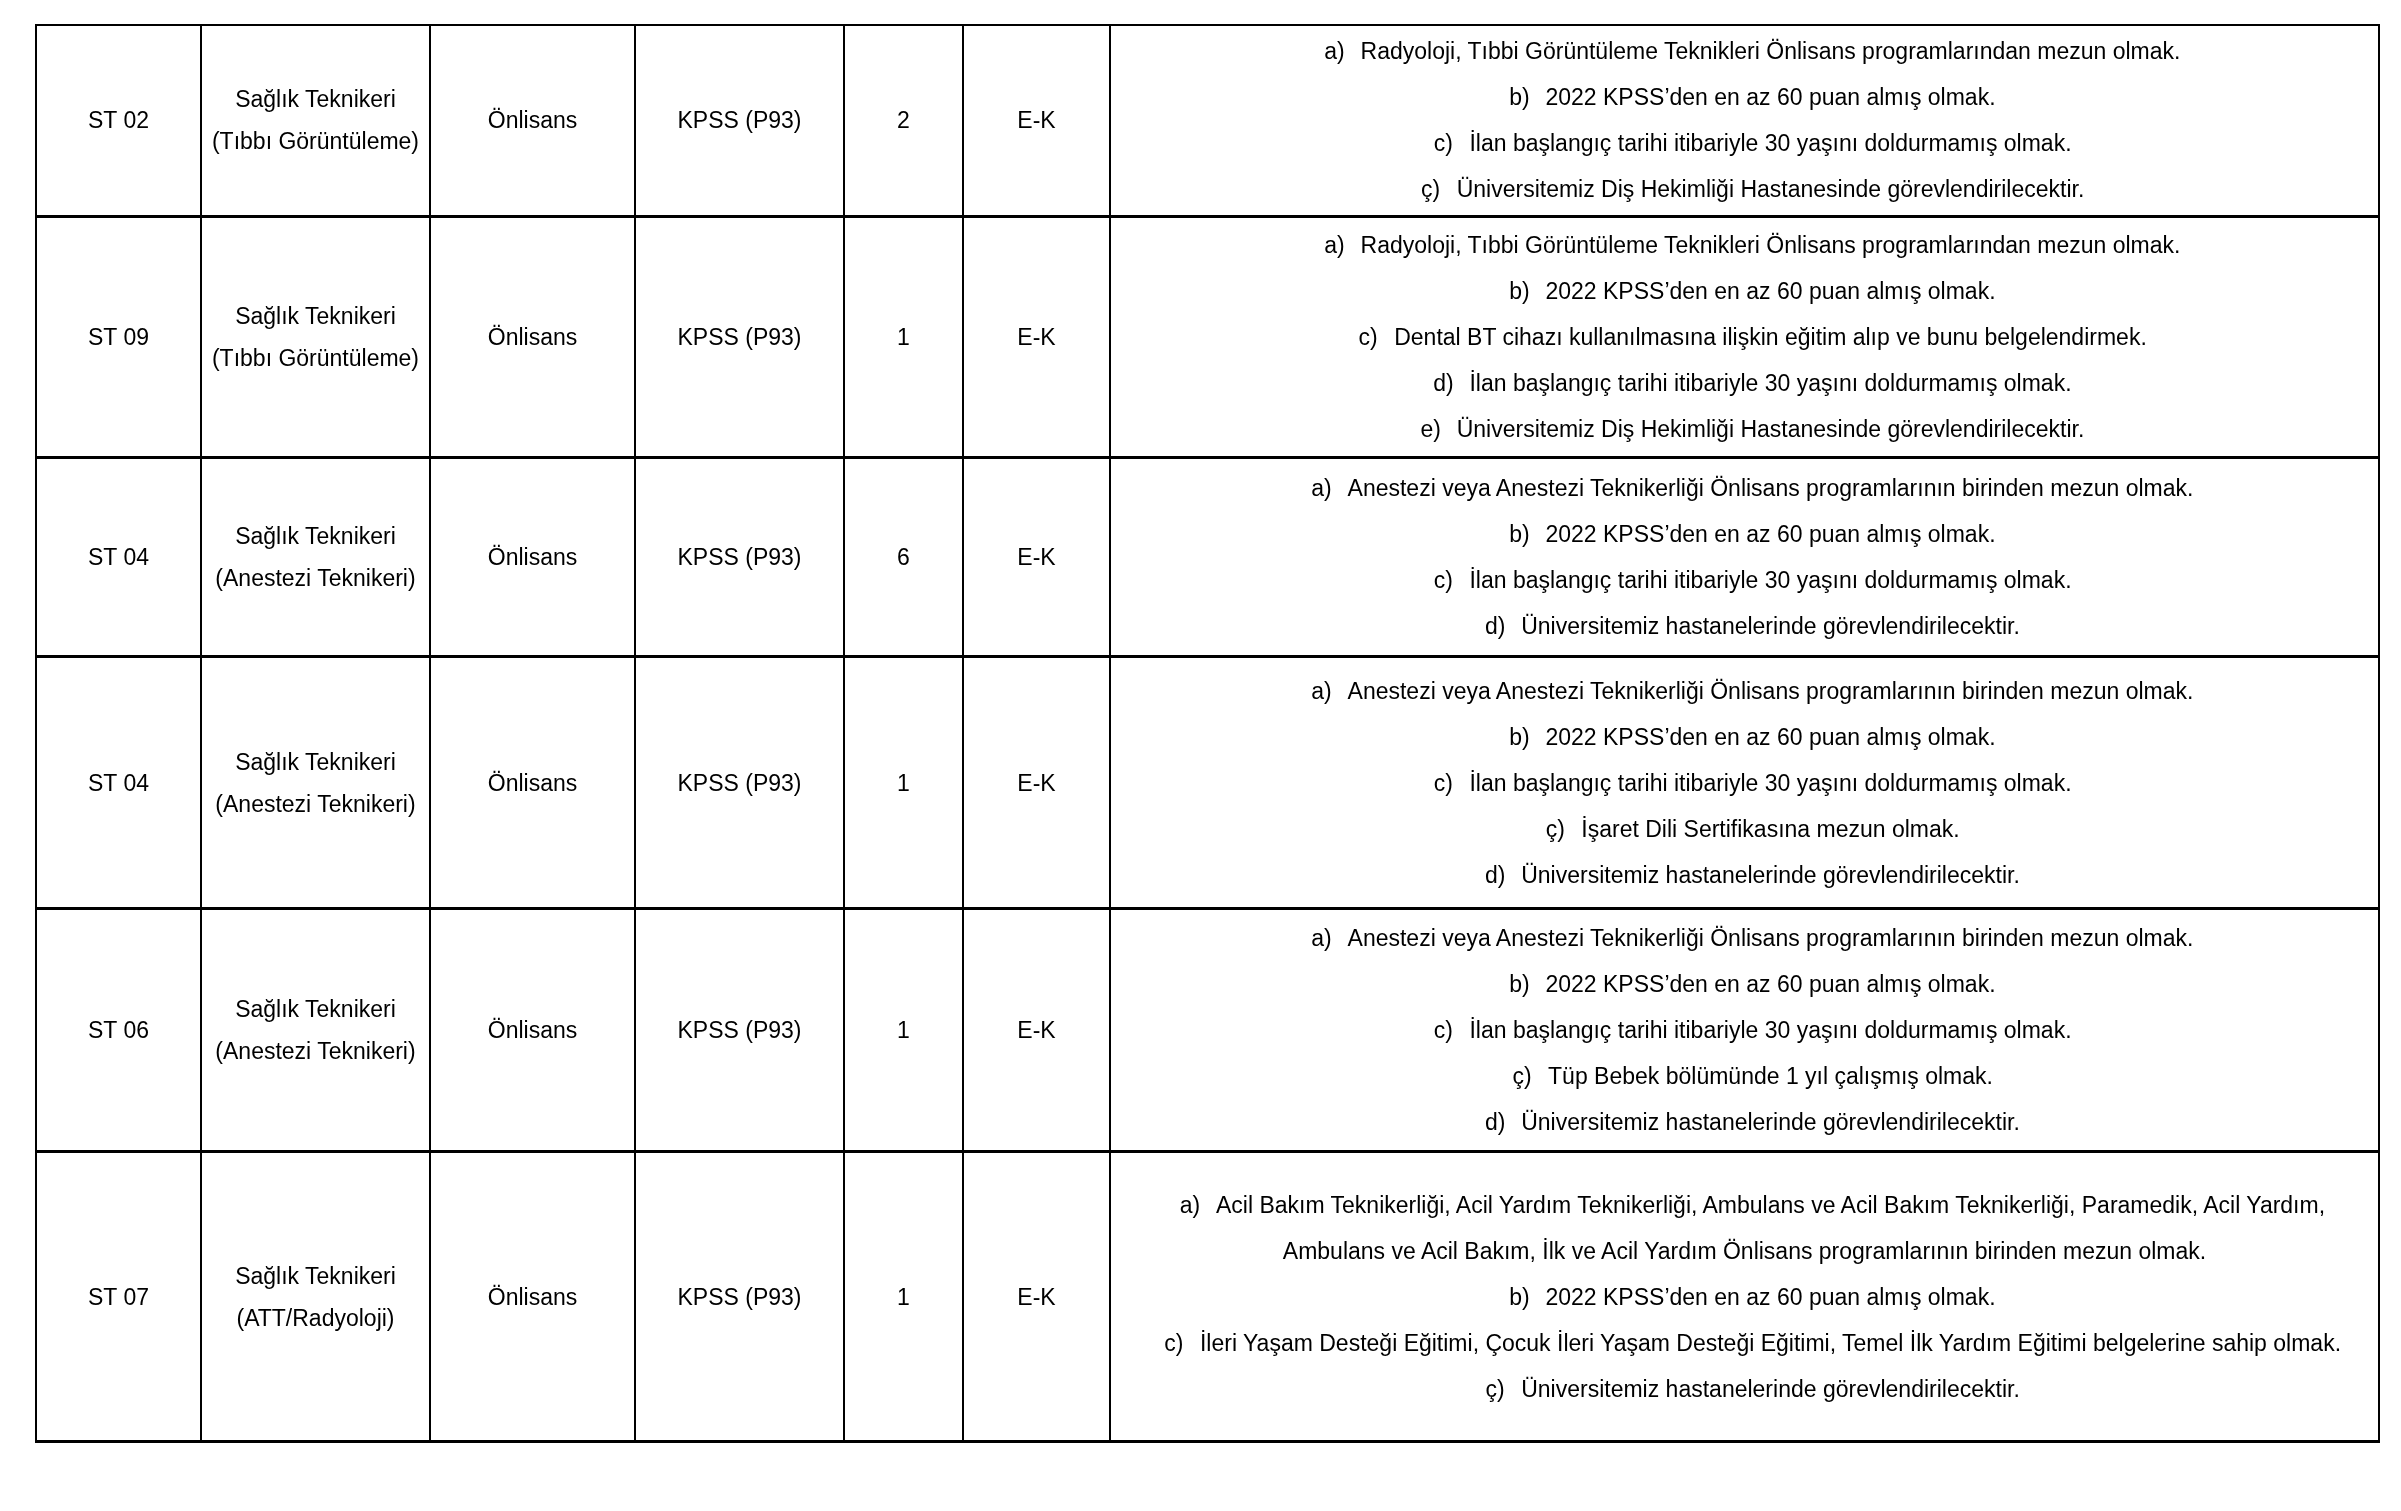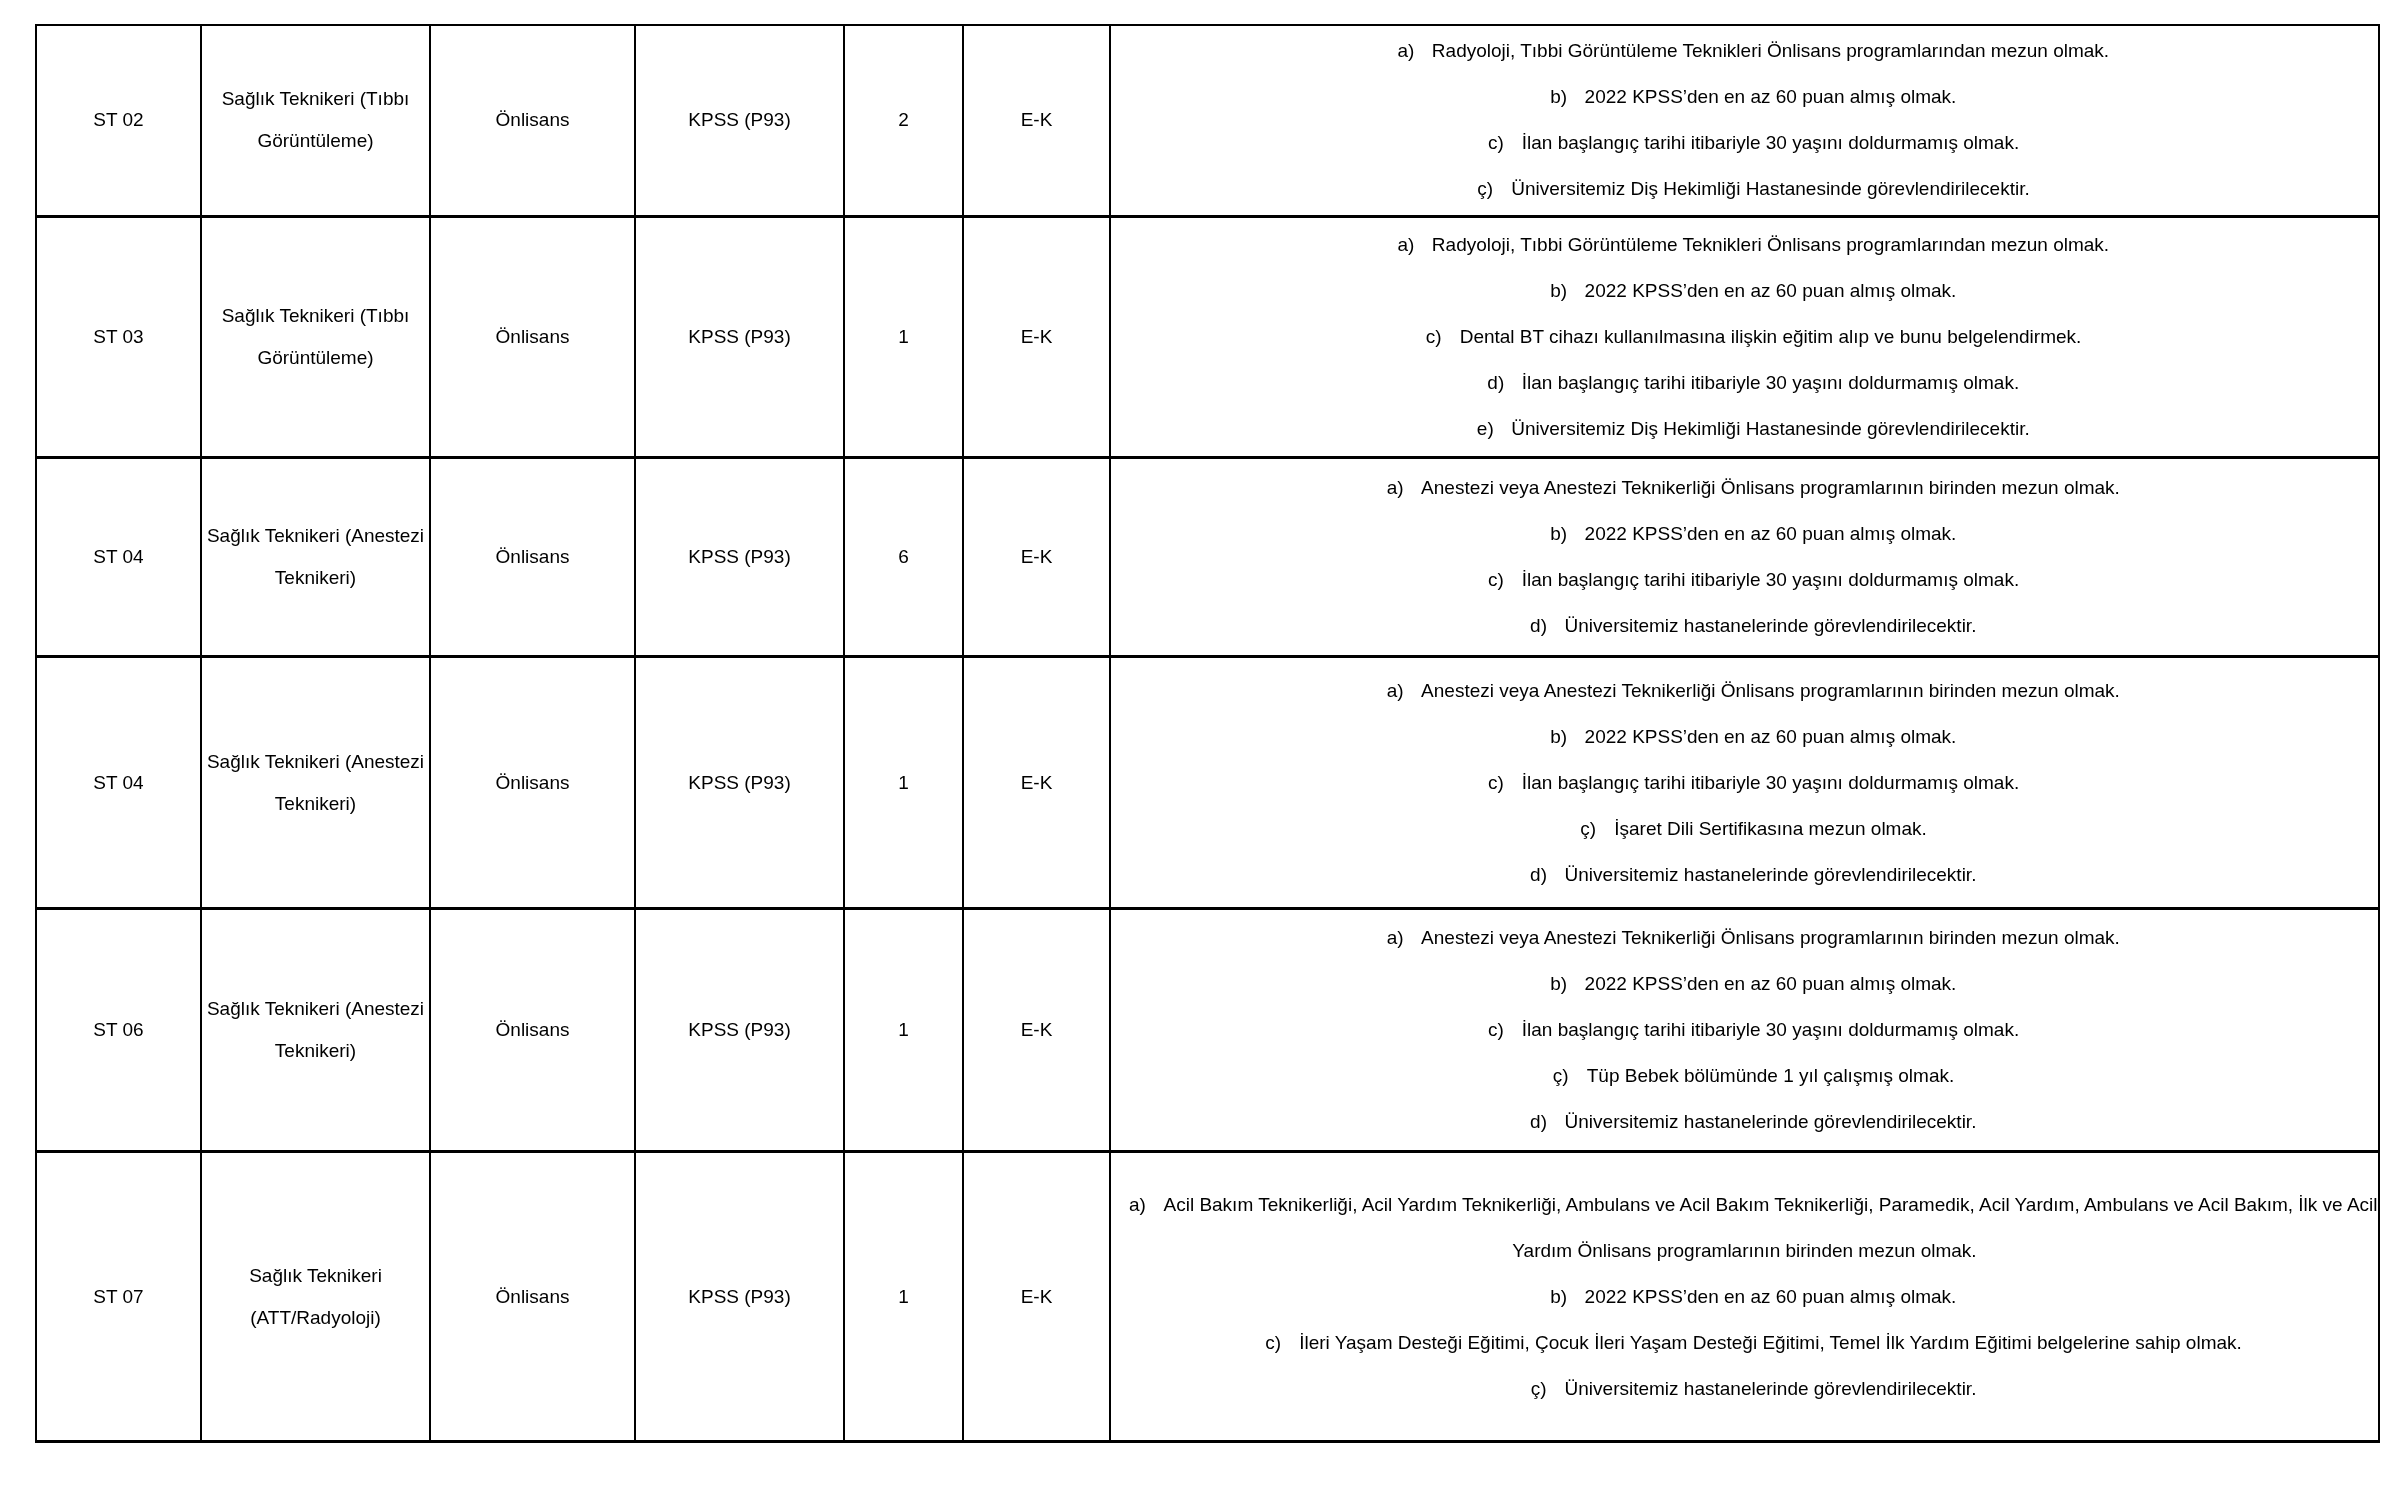--- a/index.html
+++ b/index.html
@@ -20,21 +20,21 @@
     border-collapse: collapse;
     table-layout: fixed;
     border: 2.4px solid #000;
     border-bottom: 3.9px solid #000;
   }
   table.jobs tr { border-bottom: 3.9px solid #000; }
   table.jobs td {
     border: 2.4px solid #000;
     vertical-align: middle;
     text-align: center;
-    font-size: 19px;
+    font-size: 23px;
     line-height: 42px;
     padding: 0;
     overflow: hidden;
   }
   
   table.jobs tr:nth-child(1) { height: 192px; }
   table.jobs tr:nth-child(2) { height: 241px; }
   table.jobs tr:nth-child(3) { height: 199px; }
   table.jobs tr:nth-child(4) { height: 252px; }
   table.jobs tr:nth-child(5) { height: 243px; }
@@ -76,21 +76,21 @@
     <td class="c-req">
             <div class="req-list">
               <div class="req-item"><span class="req-label">a)</span><span class="req-text">Radyoloji, Tıbbi Görüntüleme Teknikleri Önlisans programlarından mezun olmak.</span></div>
               <div class="req-item"><span class="req-label">b)</span><span class="req-text">2022 KPSS’den en az 60 puan almış olmak.</span></div>
               <div class="req-item"><span class="req-label">c)</span><span class="req-text">İlan başlangıç tarihi itibariyle 30 yaşını doldurmamış olmak.</span></div>
               <div class="req-item"><span class="req-label">ç)</span><span class="req-text">Üniversitemiz Diş Hekimliği Hastanesinde görevlendirilecektir.</span></div>
             </div>
           </td>
   </tr>
         <tr>
-    <td class="c-code"><span>ST 03</span></td>
+    <td class="c-code"><span>ST 09</span></td>
     <td class="c-title"><span>Sağlık Teknikeri (Tıbbı Görüntüleme)</span></td>
     <td class="c-edu"><span>Önlisans</span></td>
     <td class="c-exam"><span>KPSS (P93)</span></td>
     <td class="c-quota"><span>1</span></td>
     <td class="c-gender"><span>E-K</span></td>
     <td class="c-req">
             <div class="req-list">
               <div class="req-item"><span class="req-label">a)</span><span class="req-text">Radyoloji, Tıbbi Görüntüleme Teknikleri Önlisans programlarından mezun olmak.</span></div>
               <div class="req-item"><span class="req-label">b)</span><span class="req-text">2022 KPSS’den en az 60 puan almış olmak.</span></div>
               <div class="req-item"><span class="req-label">c)</span><span class="req-text">Dental BT cihazı kullanılmasına ilişkin eğitim alıp ve bunu belgelendirmek.</span></div>

